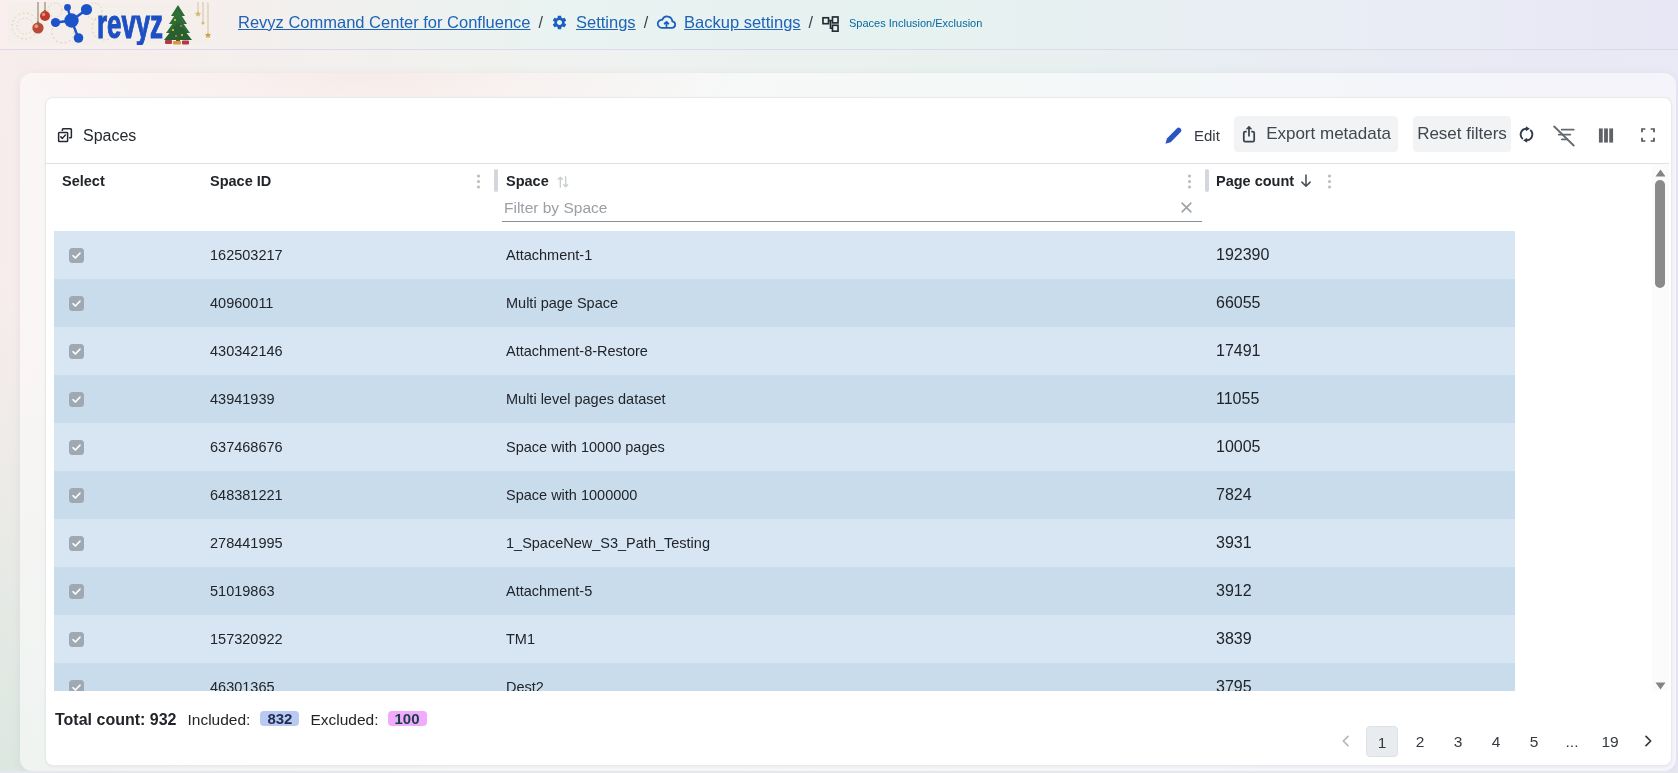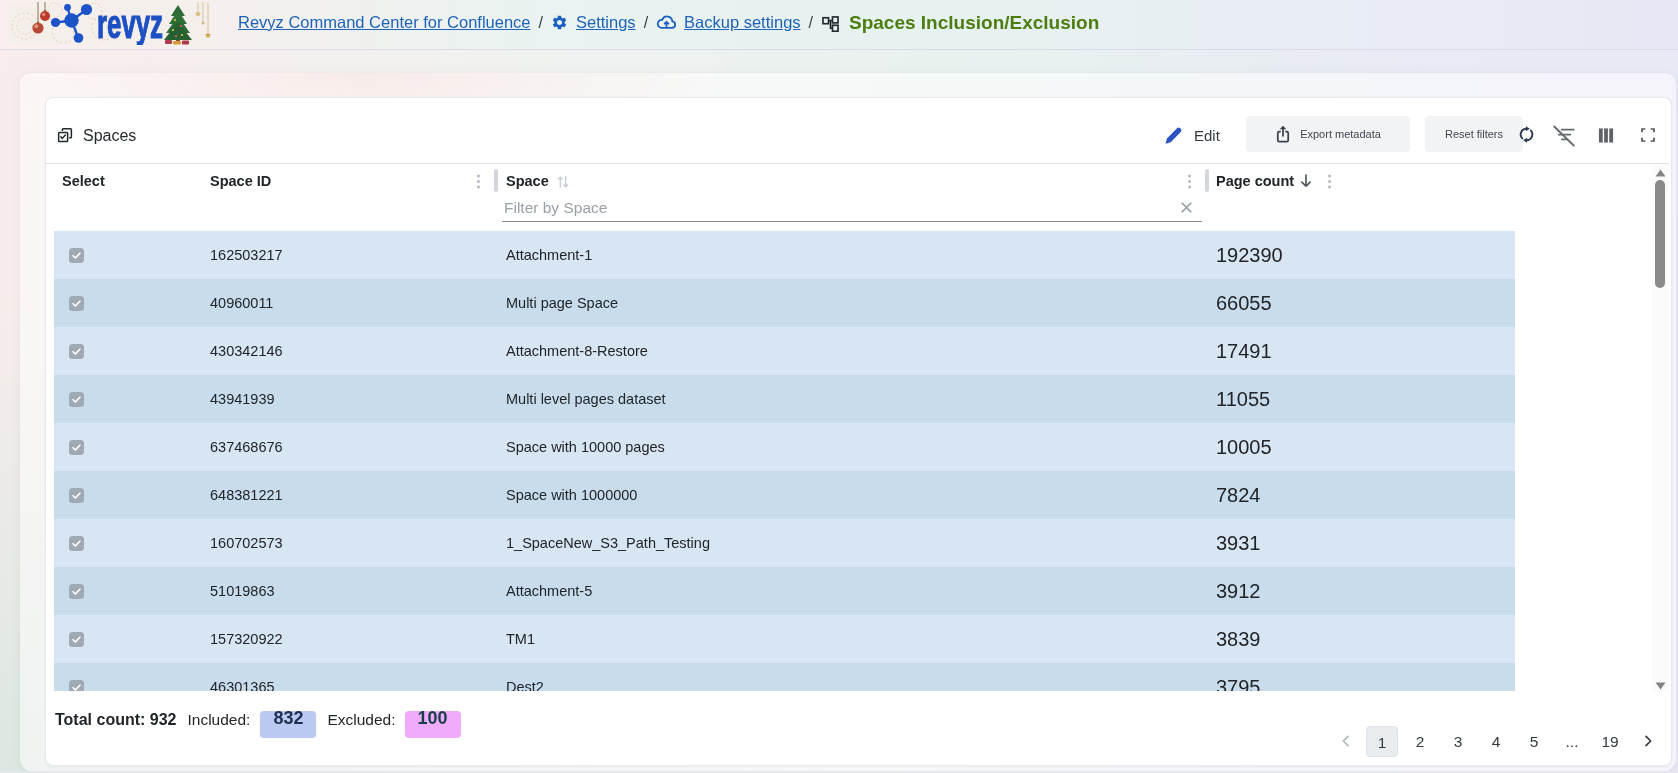--- a/index.html
+++ b/index.html
@@ -14,65 +14,65 @@
   #topbar { position:absolute; left:0; top:0; width:1678px; height:50px;
             background:linear-gradient(90deg,#f9efee 0%,#f4efed 14%,#e9f3f1 33%,#e6f2f0 55%,#e9edf4 78%,#e8e7f5 100%);
             border-bottom:1px solid #dcdae9; }
   #logo { position:absolute; left:8px; top:2px; width:203px; height:43px; border-radius:6px;
           background:#f5efec; overflow:hidden; }
   #crumbs { position:absolute; left:238px; top:0; height:45px; display:flex; align-items:center;
             font-size:16.5px; white-space:nowrap; }
   #crumbs a { color:#1d63b8; text-decoration:underline; }
   .sep { color:#3b4147; margin:0 8px; font-size:16px; }
   .cicon { display:inline-block; vertical-align:middle; }
-  #crumbs .last { color:#4d7c0f; font-weight:bold; font-size:19px; }
+  #crumbs .last { color:#0369a1; font-weight:normal; font-size:11px; }
 
   
   #outer { position:absolute; left:20px; top:73px; width:1656px; height:698px; border-radius:12px;
            background:radial-gradient(520px 130px at 21% 0%, rgba(246,222,220,0.5), rgba(246,222,220,0) 70%), rgba(255,255,255,0.52); box-shadow:0 1px 8px rgba(90,90,120,0.08); }
   #bottomstrip { position:absolute; left:0; top:771px; width:1678px; height:2px; background:#e6e7ed; }
 
   
   #card { position:absolute; left:45px; top:97px; width:1627px; height:669px; background:#ffffff;
           border:1px solid #e7e9ed; border-radius:8px; box-shadow:0 1px 3px rgba(0,0,0,0.05); }
 
   
   #tb-title { position:absolute; left:83px; top:127px; font-size:16px; color:#25292e; }
   #tb-divider { position:absolute; left:46px; top:163px; width:1623px; height:1px; background:#dee2e6; }
   .btn { position:absolute; top:116px; height:36px; background:#f1f3f5; border-radius:4px;
-         font-size:11px; color:#40474f; display:flex; align-items:center; justify-content:center;margin-left:12px; }
+         font-size:17px; color:#40474f; display:flex; align-items:center; justify-content:center; }
   #edit-label { position:absolute; left:1194px; top:127px; font-size:15px; color:#343a40; }
 
   
   .th { position:absolute; top:173px; font-weight:bold; font-size:14.5px; color:#212529; }
   .vbar { position:absolute; top:169px; width:4px; height:23px; background:#d3d7db; border-radius:2px; }
   .dots3 { position:absolute; top:174px; width:3px; height:15px; color:#adb5bd; }
   #filter-ph { position:absolute; left:504px; top:199px; font-size:15.5px; color:#9aa0a6; }
   #filter-line { position:absolute; left:502px; top:221px; width:700px; height:1px; background:#868e96; }
 
   
   #rows { position:absolute; left:46px; top:231px; width:1606px; height:460px; overflow:hidden; }
   .row { position:relative; margin-left:8px; width:1461px; height:48px; }
   .row.odd { background:#d8e5f3; }
   .row.even { background:#c9dcec;padding-left:15px; }
   .cb { position:absolute; left:15px; top:16.5px; width:15px; height:15px; border-radius:3.5px; background:#9fa9b3; }
   .cb svg { position:absolute; left:2px; top:2px; }
   .c1 { position:absolute; left:156px; top:0; line-height:48px; font-size:14.5px; }
   .c2 { position:absolute; left:452px; top:0; line-height:48px; font-size:14.5px; }
-  .c3 { position:absolute; left:1162px; top:0; line-height:48px; font-size:20px; }
+  .c3 { position:absolute; left:1162px; top:0; line-height:48px; font-size:16px; }
 
   
   #sbar { position:absolute; left:1652px; top:164px; width:17px; height:527px; background:#fbfbfb; }
   #sthumb { position:absolute; left:1655px; top:180px; width:10px; height:108px; border-radius:5px; background:#8a8a8a; }
 
   
   #total { position:absolute; left:55px; top:711px; font-size:15.5px; }
   #total b { font-size:16px; }
-  .badge { display:inline-block; height:27px; line-height:15px; border-radius:4px; padding:0 13px;
-           font-size:18px; font-weight:bold; vertical-align:1px; }
+  .badge { display:inline-block; height:15px; line-height:15px; border-radius:4px; padding:0 7px;
+           font-size:15px; font-weight:bold; vertical-align:1px; }
   .badge.inc { background:#bac9f1; color:#1f2d50; }
   .badge.exc { background:#f0abfc; color:#173f47; }
 
   
   .pg { position:absolute; top:726px; width:32px; height:31px; line-height:31px; text-align:center;
         font-size:15.5px; color:#343a40; }
   #pg1 { background:#e9ecef; border-radius:4px; border:1px solid #dee2e6; }
 </style>
 </head>
 <body>
@@ -322,21 +322,21 @@
     <span class="c1">648381221</span>
       <span class="c2">Space with 1000000</span>
       <span class="c3">7824</span>
     </div>
     <div class="row odd">
       <span class="cb">
         <svg width="11" height="11" viewBox="0 0 24 24" fill="none" stroke="#ffffff" stroke-width="3.6" stroke-linecap="round" stroke-linejoin="round">
           <path d="M4.5 12.5l5 5L19.5 7"></path>
         </svg>
       </span>
-    <span class="c1">160702573</span>
+    <span class="c1">278441995</span>
       <span class="c2">1_SpaceNew_S3_Path_Testing</span>
       <span class="c3">3931</span>
     </div>
     <div class="row even">
       <span class="cb">
         <svg width="11" height="11" viewBox="0 0 24 24" fill="none" stroke="#ffffff" stroke-width="3.6" stroke-linecap="round" stroke-linejoin="round">
           <path d="M4.5 12.5l5 5L19.5 7"></path>
         </svg>
       </span>
     <span class="c1">51019863</span>

